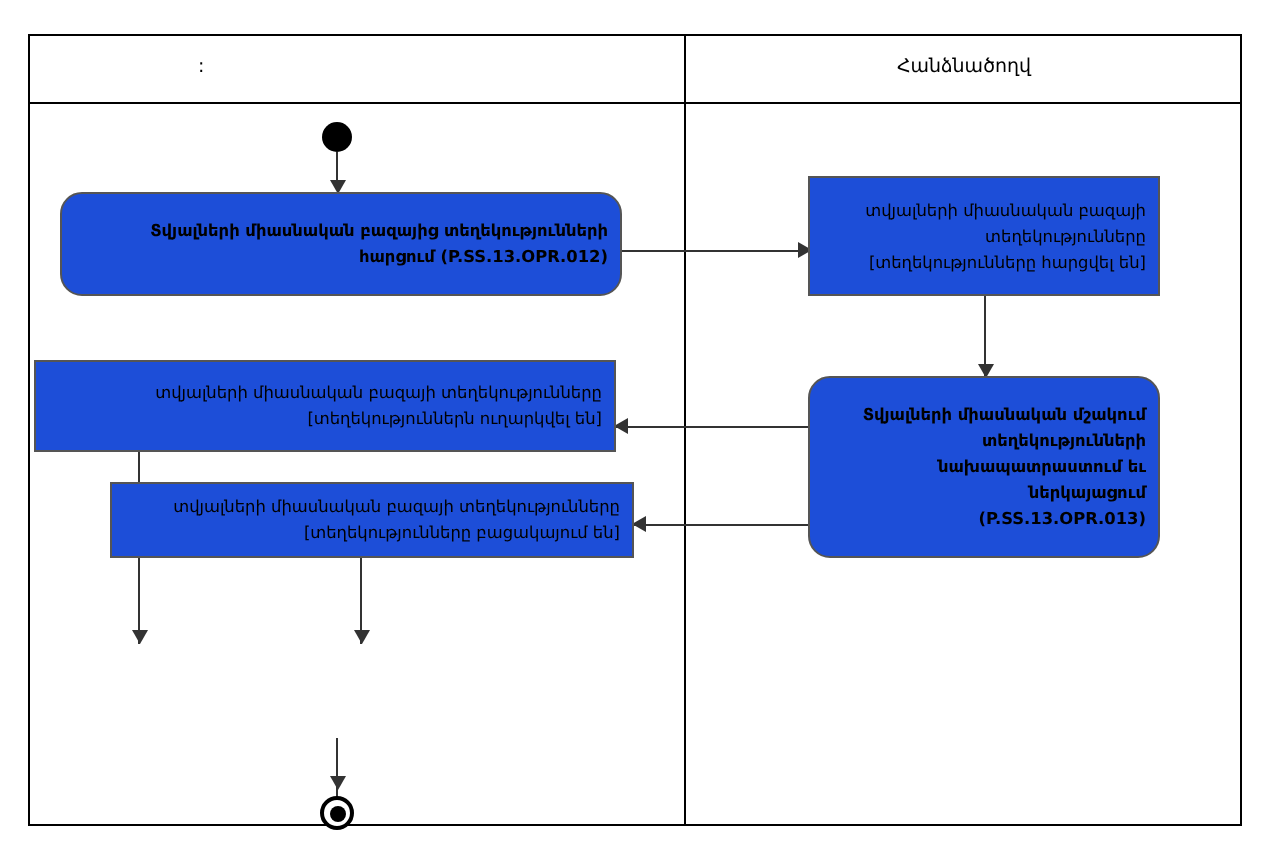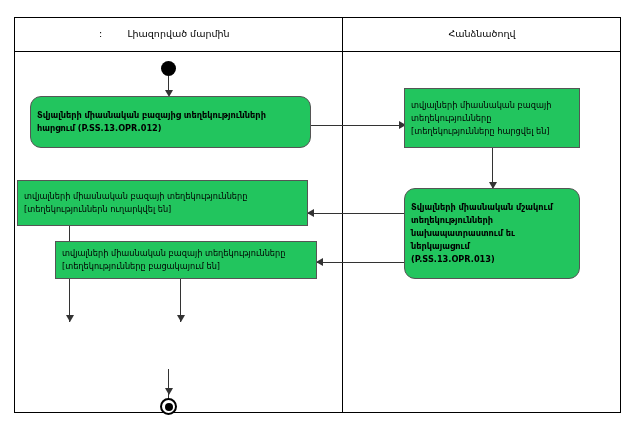--- a/index.html
+++ b/index.html
@@ -60,25 +60,25 @@
     position: absolute;
     left: 84px;
     top: 0;
   }
 
   
   .node {
     position: absolute;
     box-sizing: border-box;
     border: 1px solid #555555;
-    background: #22c55e;
+    background: #1d4ed8;
     display: flex;
     align-items: center;
     justify-content: center;
-    text-align: left;
+    text-align: right;
     font-size: 8.2px;
     line-height: 13px;
     color: #000000;
     padding: 2px 6px;
     z-index: 3;
   }
   .node.rounded { border-radius: 11px; font-weight: bold; }
   .node .txt { width: 100%; white-space: pre-line; }
 
   
@@ -146,21 +146,20 @@
 <body>
 
 <div id="canvas">
 
   <div class="lane-frame"></div>
   <div class="lane-divider-v"></div>
   <div class="lane-divider-h"></div>
 
   <div class="lane-title lane-title-left">
     <span class="colon">:</span>
-    <span>Լիազորված մարմին</span>
   </div>
   <div class="lane-title lane-title-right">
     <span>Հանձնածողվ</span>
   </div>
 
   <div class="edge-v" style="left:168px; top:76px; height:19px;"></div>
   <div class="arrow arrow-down" style="left:165px; top:90px;"></div>
 
   <div class="edge-h" style="left:311px; top:125px; width:94px;"></div>
   <div class="arrow arrow-right" style="left:399px; top:121px;"></div>

